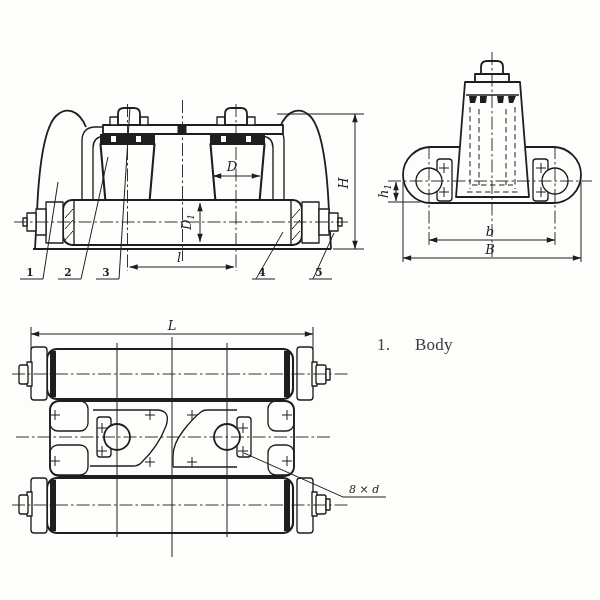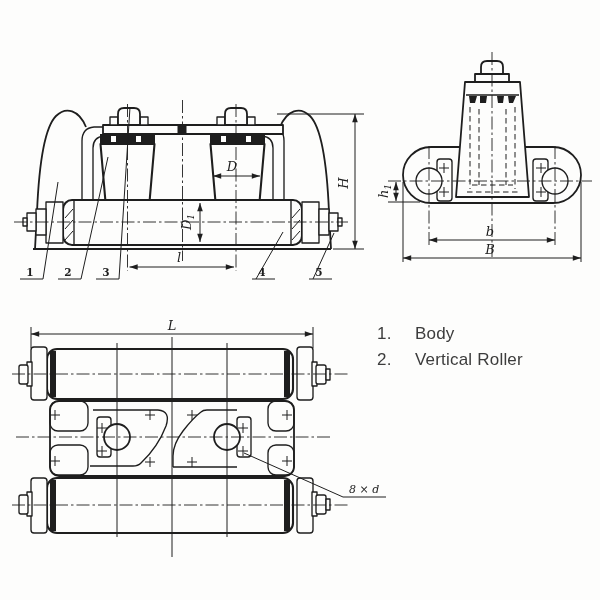--- a/index.html
+++ b/index.html
@@ -17,22 +17,22 @@
   .gap{fill:var(--paper);stroke:none;}
   .cl{fill:none;stroke:var(--ink);stroke-width:.9;stroke-dasharray:13 3 2.5 3;}
   .hd{fill:none;stroke:var(--ink);stroke-width:1;stroke-dasharray:5.5 3.5;}
   text{fill:var(--ink);}
   .dlabel{font:italic 13px "DejaVu Serif", serif;}
   .sub{font-size:9px;}
   .plabel{font:bold 10.5px "DejaVu Serif", serif;}
   .note{font:italic 11px "DejaVu Serif", serif;}
   #ar path{fill:var(--ink);}
   
-  .legend{position:absolute;left:377px;top:321px;color:var(--legend);
-          font-size:17px;letter-spacing:.2px;}
+  .legend{position:absolute;left:377px;top:332px;color:var(--legend);
+          font-size:17px;letter-spacing:.2px;font-family:Liberation Serif, serif;}
   .lrow{line-height:25.9px;white-space:nowrap;}
   .lnum{display:inline-block;width:27px;}
   .llabel{margin-left:11px;}
 </style>
 </head>
 <body>
 
 <div class="page">
 <svg width="600" height="600" viewBox="0 0 600 600">
   <defs>
@@ -230,15 +230,14 @@
     <path class="ln tn" marker-start="url(#ar)" marker-end="url(#ar)" d="M31,334 H313"></path>
     <text class="dlabel" x="172" y="330" text-anchor="middle">L</text>
 
     <path class="ln tn" d="M343,497 H386 M343,497 L244,453"></path>
     <text class="note" x="349" y="493">8 × d</text>
   </g>
 </svg>
 
 <div class="legend">
   <div class="lrow"><span class="lnum">1.</span><span class="llabel">Body</span></div>
-  <div class="lrow"><span class="lnum">2.</span><span class="llabel">Vertical Roller</span></div>
 </div>
 </div>
 
 </body></html>

